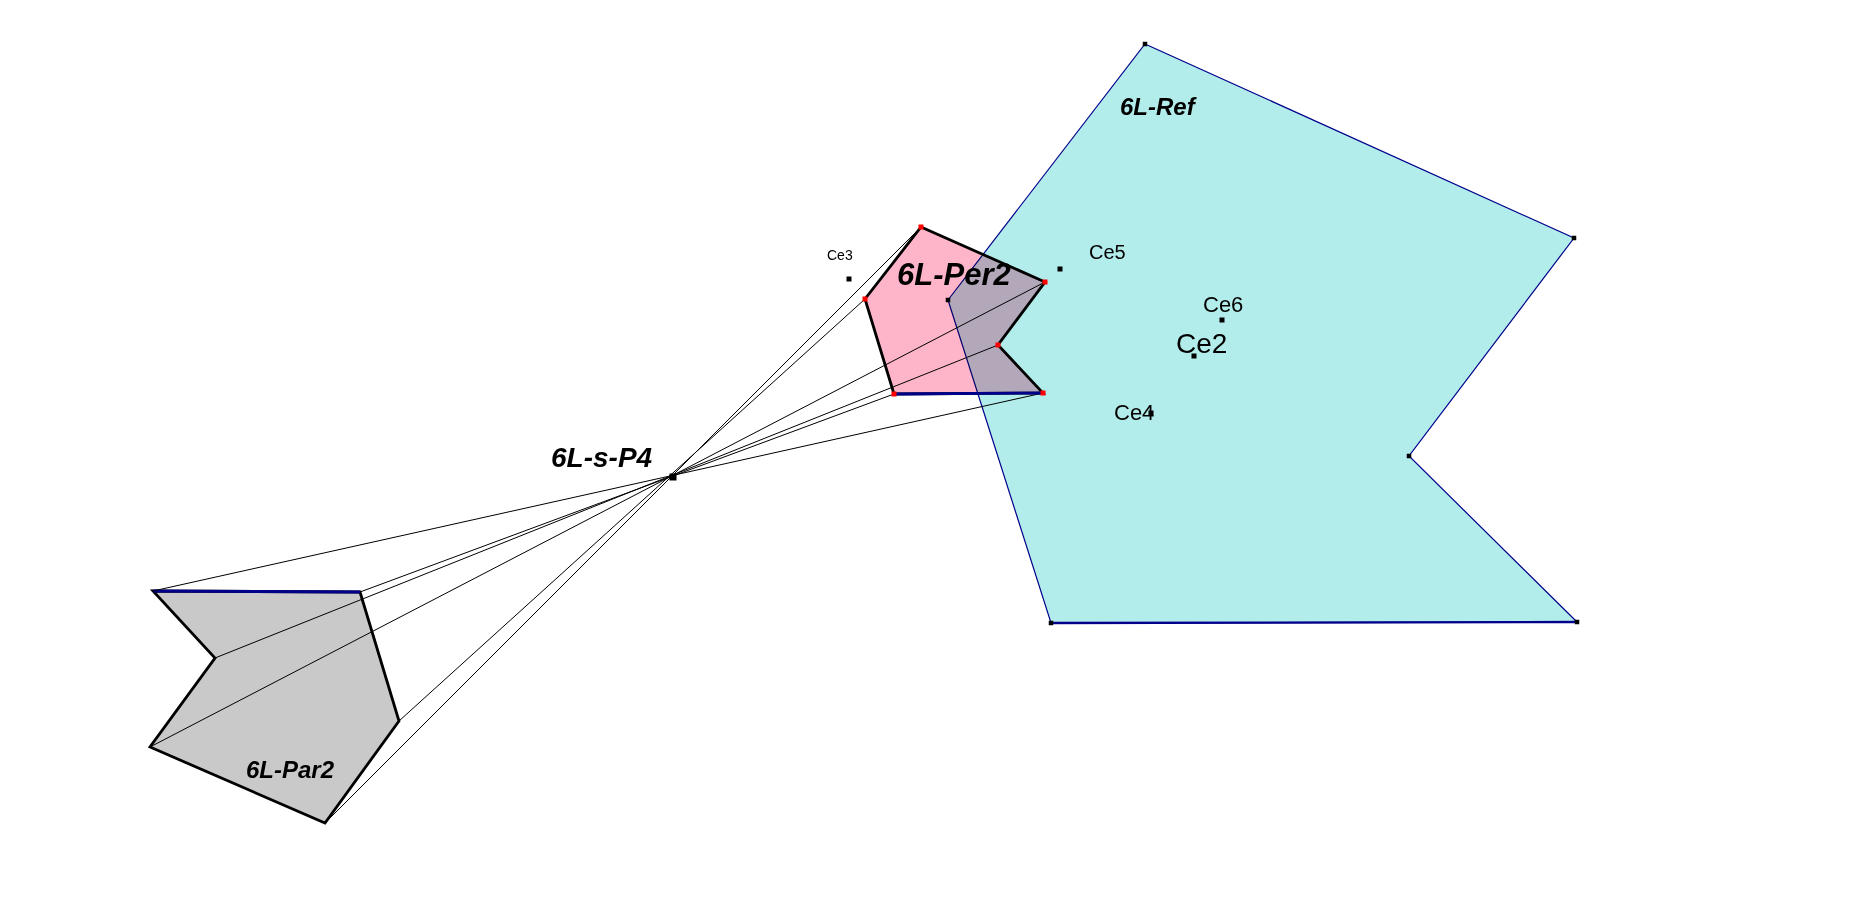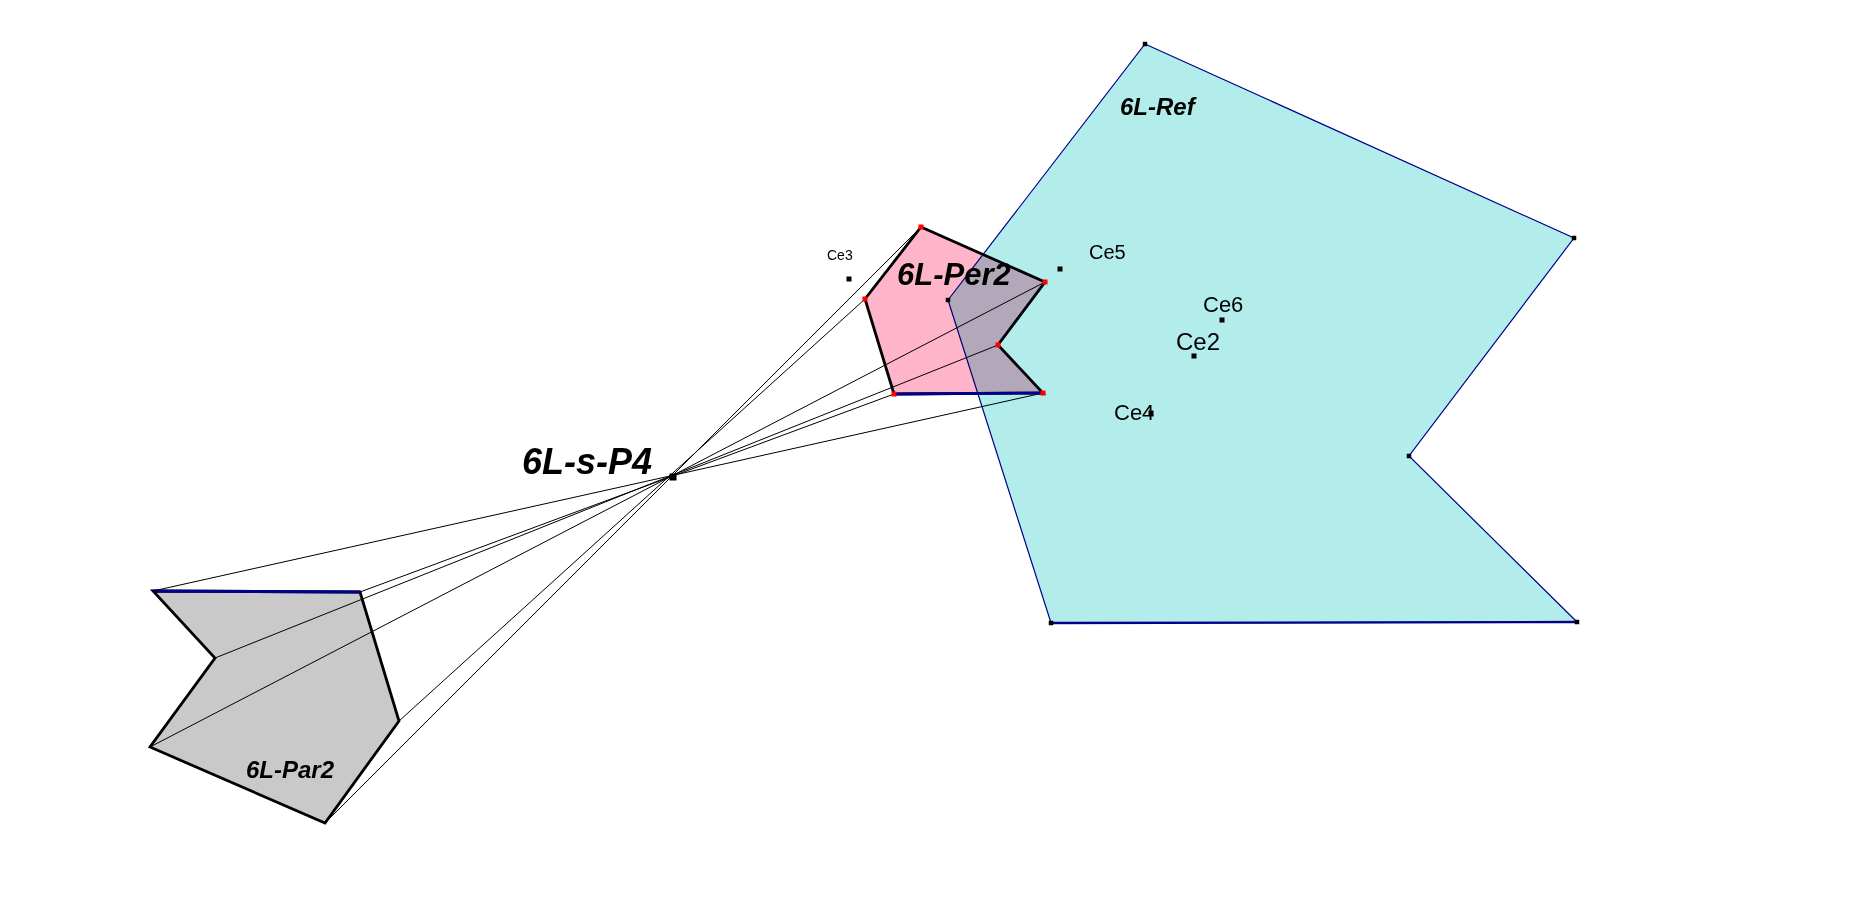--- a/index.html
+++ b/index.html
@@ -45,20 +45,20 @@
       <rect x="846.5" y="276.5" width="5" height="5" fill="#000000"></rect>
       <rect x="1057.5" y="266.5" width="5" height="5" fill="#000000"></rect>
       <rect x="1219.5" y="317.5" width="5" height="5" fill="#000000"></rect>
       <rect x="1191.5" y="353.5" width="5" height="5" fill="#000000"></rect>
       <rect x="1148.5" y="410.5" width="5" height="5" fill="#000000"></rect>
     </svg>
   <div style="position:absolute;left:0;top:0;width:100%;height:100%;">
       <div class="label shape-label" style="left: 1120px; top: 95px; font-size: 24px;">6L-Ref</div>
       <div class="label shape-label" style="left: 246px; top: 758px; font-size: 24px;">6L-Par2</div>
       <div class="label shape-label" style="left: 897px; top: 259px; font-size: 31px;">6L-Per2</div>
-      <div class="label shape-label" style="left: 522px; top: 444px; font-size: 36px;">6L-s-P4</div>
+      <div class="label shape-label" style="left: 551px; top: 444px; font-size: 28px;">6L-s-P4</div>
       <div class="label point-label" style="left: 827px; top: 248px; font-size: 14px;">Ce3</div>
       <div class="label point-label" style="left: 1042px; top: 242px; font-size: 20px; margin-left: 47px;">Ce5</div>
       <div class="label point-label" style="left: 1203px; top: 294px; font-size: 22px;">Ce6</div>
-      <div class="label point-label" style="left: 1176px; top: 330px; font-size: 24px;">Ce2</div>
+      <div class="label point-label" style="left: 1176px; top: 330px; font-size: 28px;">Ce2</div>
       <div class="label point-label" style="left: 1114px; top: 402px; font-size: 22px;">Ce4</div>
     </div>
 </div>
 
 </body></html>

